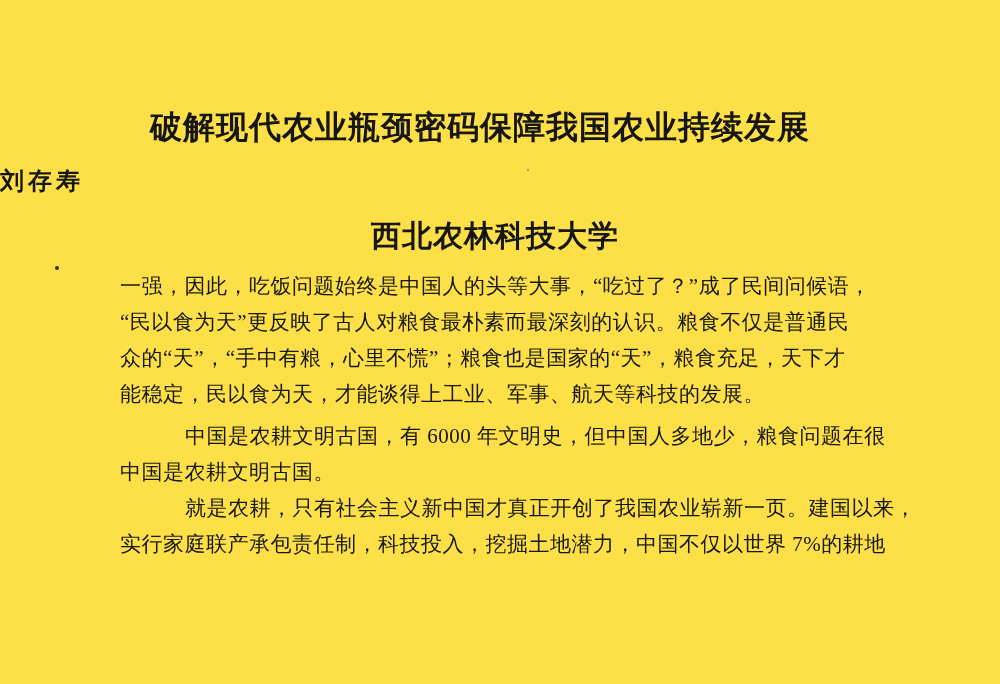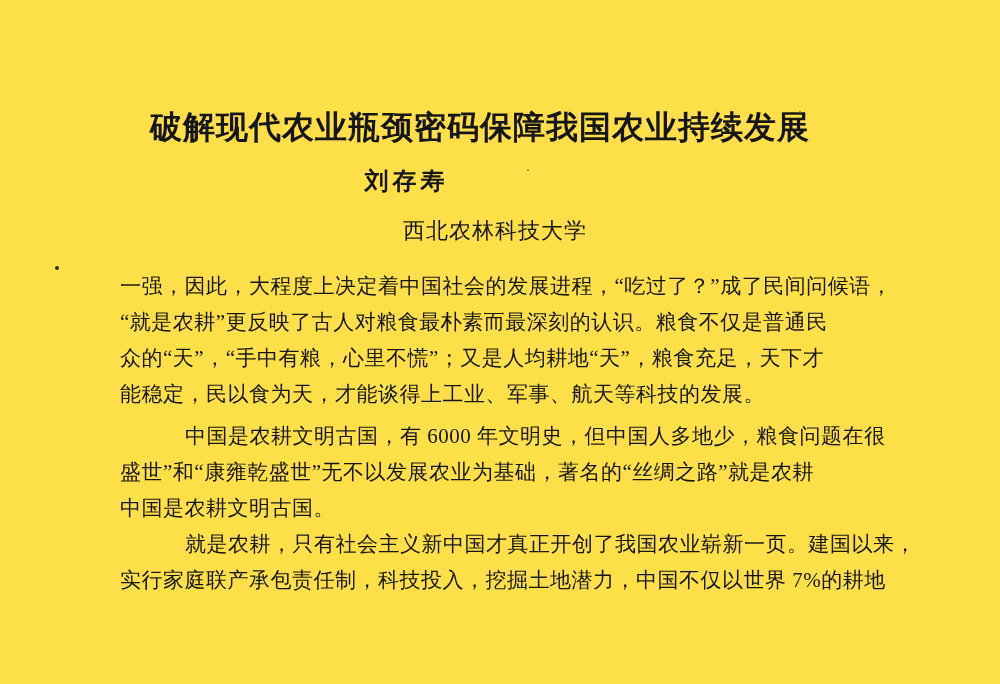--- a/index.html
+++ b/index.html
@@ -26,34 +26,34 @@
     font-size: 32px;
     font-weight: bold;
     letter-spacing: 1px;
     white-space: nowrap;
   }
   .doc-author {
     position: absolute;
     top: 165px;
     left: 0;
     width: 813px;
-    text-align: center;
+    text-align: left;
     font-size: 24px;
     font-weight: bold;
     letter-spacing: 4px;
     white-space: nowrap;
   }
   .doc-affiliation {
     position: absolute;
     top: 216px;
     left: 0;
     width: 990px;
     text-align: center;
-    font-size: 22px;
-    font-weight: normal;
+    font-size: 30px;
+    font-weight: bold;
     letter-spacing: 1px;
     white-space: nowrap;
   }
   .doc-body {
     position: absolute;
     top: 268px;
     left: 120px;
     width: 770px;
     font-size: 21px;
     line-height: 36px;
@@ -86,29 +86,28 @@
 
   <h1 class="doc-title">破解现代农业瓶颈密码保障我国农业持续发展</h1>
 
   <div class="doc-author">刘存寿</div>
 
   <div class="doc-affiliation">西北农林科技大学</div>
 
   <div class="doc-body">
 
     <p>
-      <span class="line" style="display: block;">一强，因此，大程度上决定着中国社会的发展进程，“吃过了？”成了民间问候语，</span>
-      <span class="line" style="display: block;">“就是农耕”更反映了古人对粮食最朴素而最深刻的认识。粮食不仅是普通民</span>
-      <span class="line" style="display: block;">众的“天”，“手中有粮，心里不慌”；又是人均耕地“天”，粮食充足，天下才</span>
+      <span class="line" style="display: block;">一强，因此，吃饭问题始终是中国人的头等大事，“吃过了？”成了民间问候语，</span>
+      <span class="line" style="display: block;">“民以食为天”更反映了古人对粮食最朴素而最深刻的认识。粮食不仅是普通民</span>
+      <span class="line" style="display: block;">众的“天”，“手中有粮，心里不慌”；粮食也是国家的“天”，粮食充足，天下才</span>
       <span class="line" style="display: block;">能稳定，民以食为天，才能谈得上工业、军事、航天等科技的发展。</span>
     </p>
 
     <p class="para-gap">
       <span class="line indent" style="display: block;">中国是农耕文明古国，有 6000 年文明史，但中国人多地少，粮食问题在很</span>
-      <span class="line" style="display: block;">盛世”和“康雍乾盛世”无不以发展农业为基础，著名的“丝绸之路”就是农耕</span>
       <span class="line" style="display: block;">中国是农耕文明古国。</span>
     </p>
 
     <p>
       <span class="line indent" style="display: block;">就是农耕，只有社会主义新中国才真正开创了我国农业崭新一页。建国以来，</span>
       <span class="line" style="display: block;">实行家庭联产承包责任制，科技投入，挖掘土地潜力，中国不仅以世界 7%的耕地</span>
     </p>
 
   </div>
 

